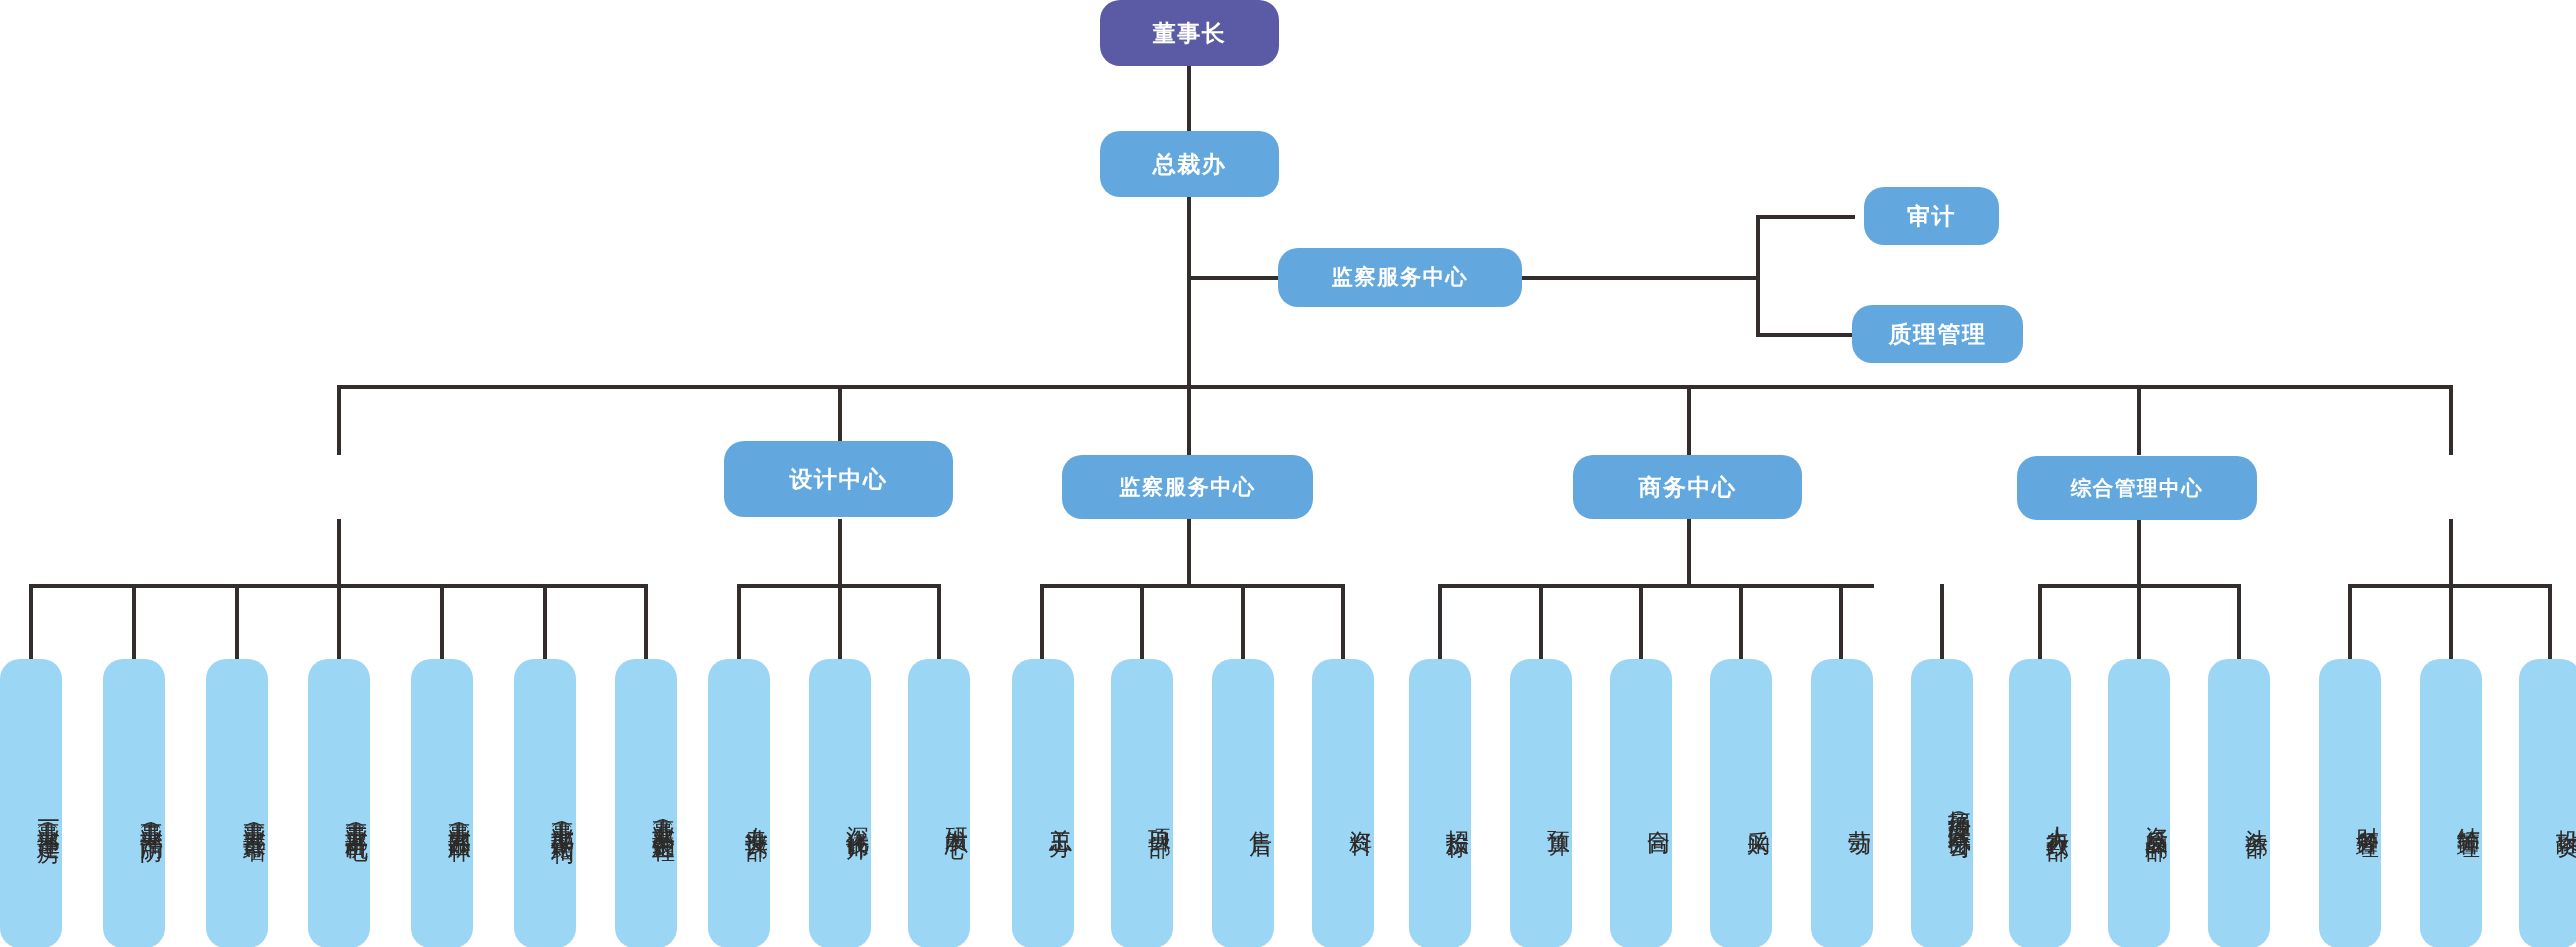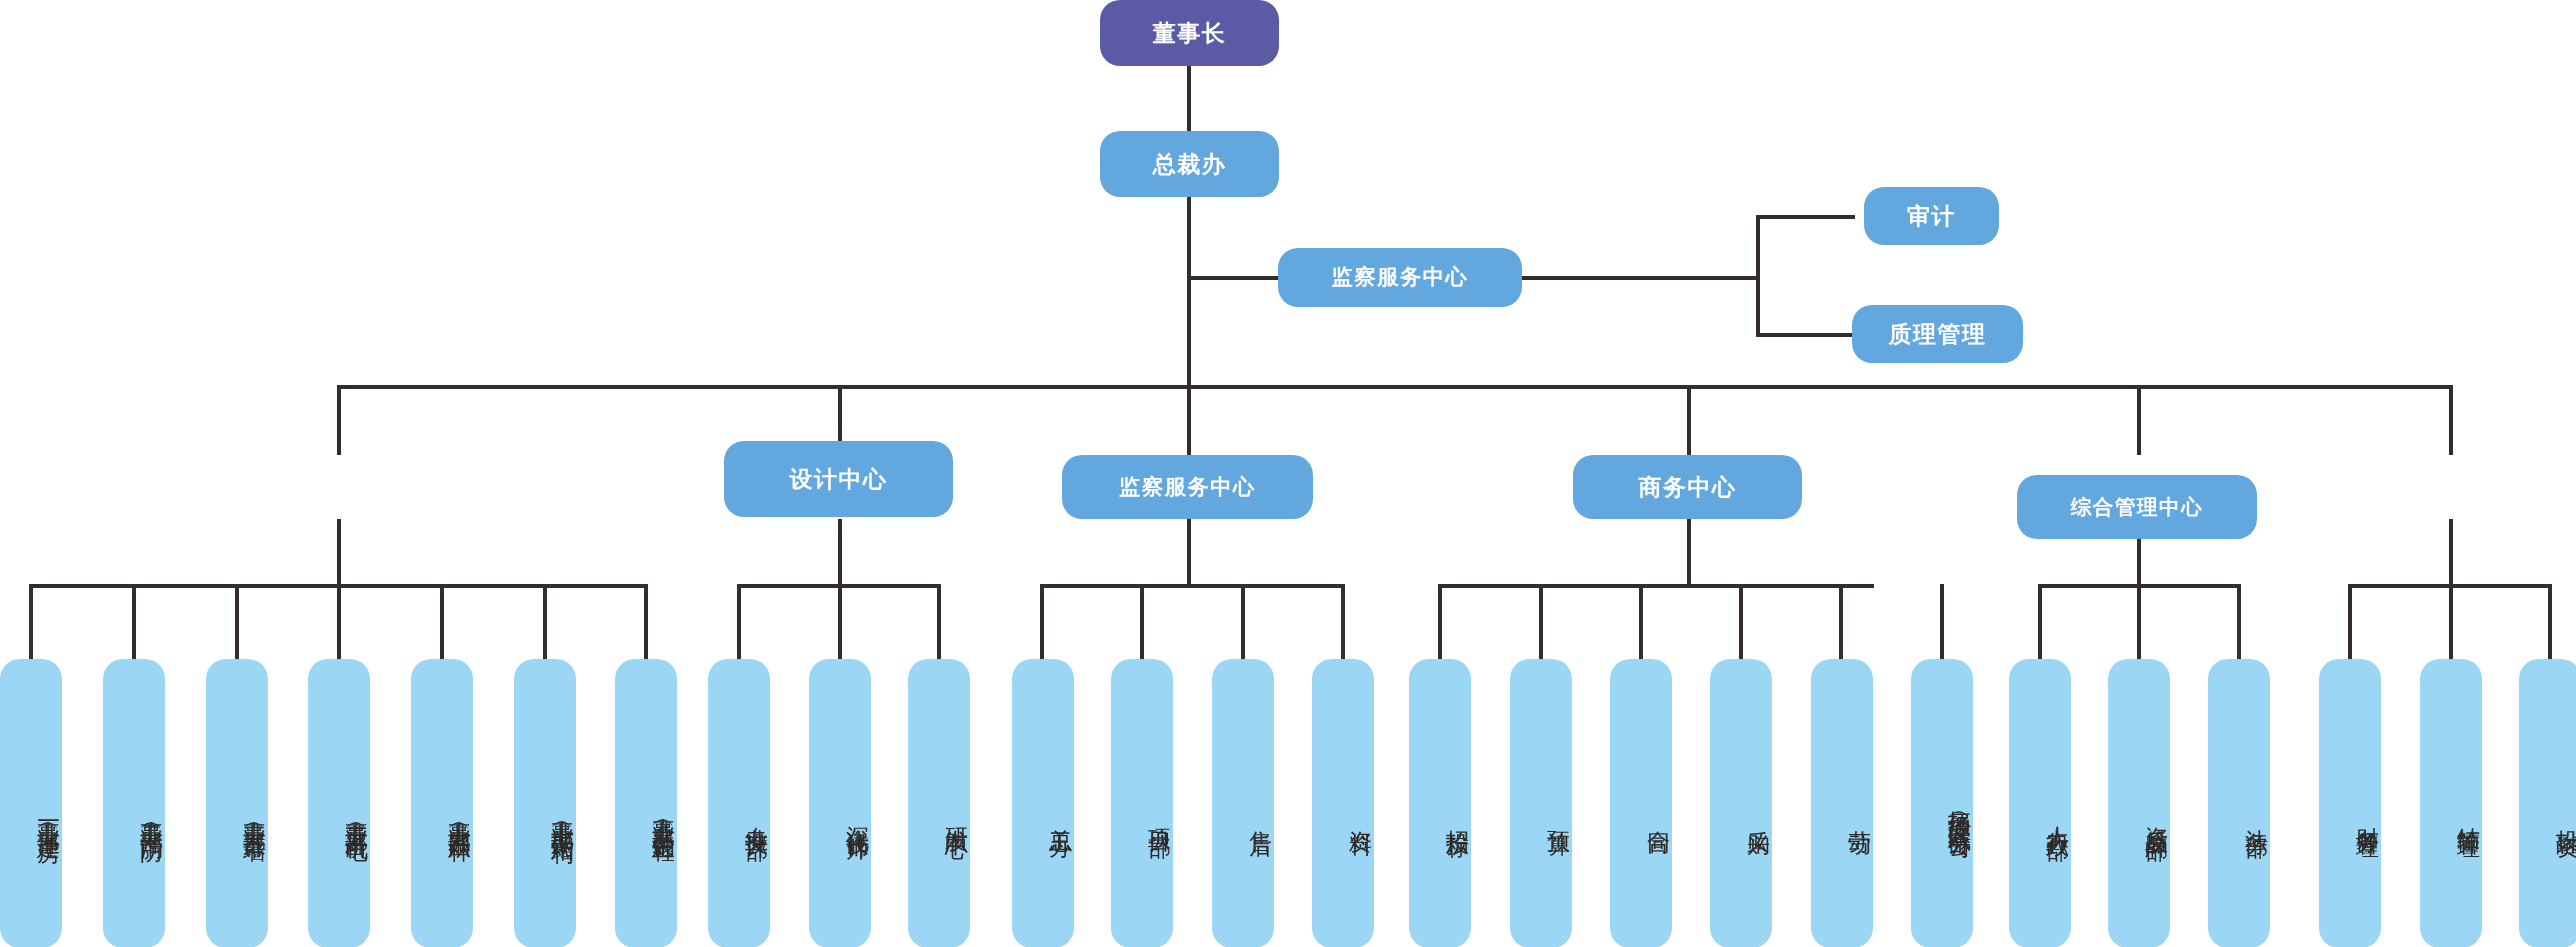--- a/index.html
+++ b/index.html
@@ -71,21 +71,21 @@
   <div class="line vline" style="left:337px;top:385px;height:70px;"></div>
   <div class="line vline" style="left:838px;top:385px;height:70px;"></div>
   <div class="line vline" style="left:1187px;top:385px;height:70px;"></div>
   <div class="line vline" style="left:1687px;top:385px;height:70px;"></div>
   <div class="line vline" style="left:2137px;top:385px;height:70px;"></div>
   <div class="line vline" style="left:2449px;top:385px;height:70px;"></div>
 
   <div class="node lvl" style="left:724px;top:441px;width:229px;height:76px;">设计中心</div>
   <div class="node lvl" style="left:1062px;top:455px;width:251px;height:64px;font-size:21.3px;">监察服务中心</div>
   <div class="node lvl" style="left:1573px;top:455px;width:229px;height:64px;">商务中心</div>
-  <div class="node lvl" style="left:2017px;top:475px;width:240px;height:64px;font-size:20.6px;">综合管理中心</div>
+  <div class="node lvl" style="left:2017px;top:456px;width:240px;height:64px;font-size:20.6px;">综合管理中心</div>
 
   <div class="line vline" style="left:337px;top:519px;height:67px;"></div>
   <div class="line hline" style="left:29px;top:584px;width:617px;"></div>
   <div class="line vline" style="left:29px;top:584px;height:75px;"></div>
   <div class="line vline" style="left:132px;top:584px;height:75px;"></div>
   <div class="line vline" style="left:235px;top:584px;height:75px;"></div>
   <div class="line vline" style="left:337px;top:584px;height:75px;"></div>
   <div class="line vline" style="left:440px;top:584px;height:75px;"></div>
   <div class="line vline" style="left:543px;top:584px;height:75px;"></div>
   <div class="line vline" style="left:644px;top:584px;height:75px;"></div>

